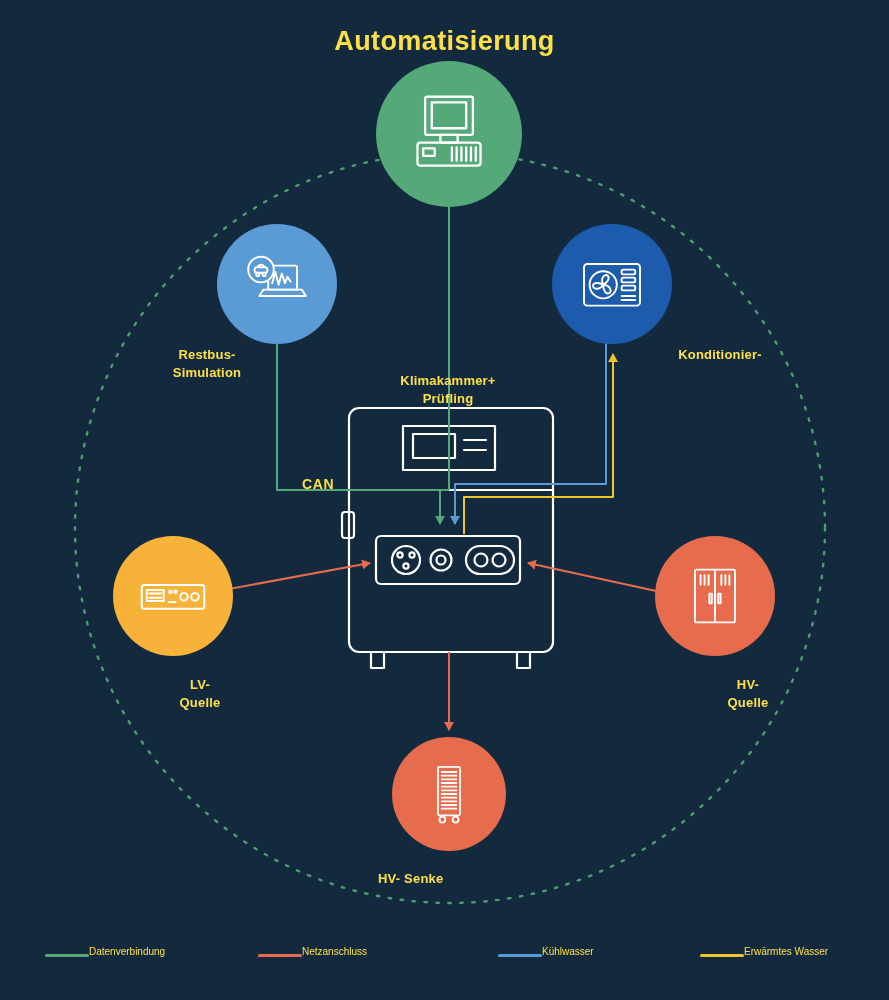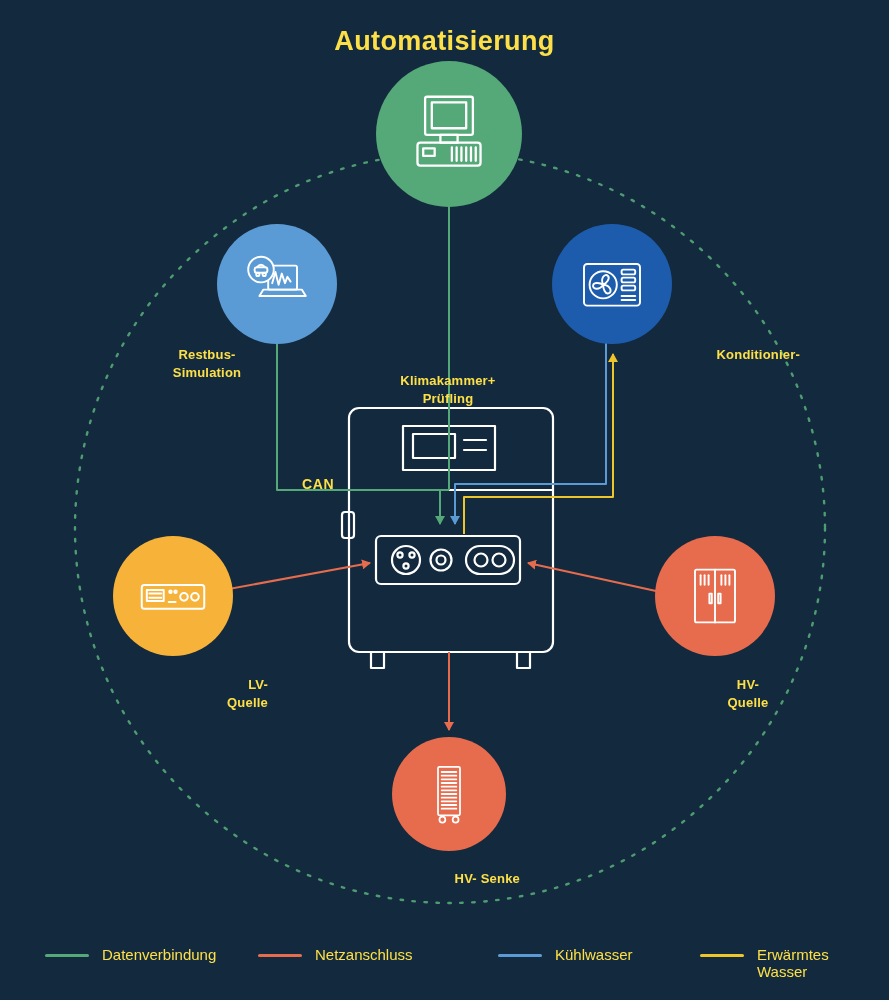--- a/index.html
+++ b/index.html
@@ -27,27 +27,27 @@
   .n-automation{left:376px;top:61px;width:146px;height:146px;background:var(--green,#55A878)}
   .n-restbus{left:217px;top:224px;width:120px;height:120px;background:var(--light-blue,#5B9BD5)}
   .n-konditionier{left:552px;top:224px;width:120px;height:120px;background:var(--dark-blue,#1D5CAC)}
   .n-lv{left:113px;top:536px;width:120px;height:120px;background:var(--yellow,#F7B239)}
   .n-hvq{left:655px;top:536px;width:120px;height:120px;background:var(--orange,#E66C4D)}
   .n-hvs{left:392px;top:737px;width:114px;height:114px;background:var(--orange,#E66C4D)}
   .label{position:absolute;z-index:3;font-weight:bold;font-size:13px;line-height:1.4;letter-spacing:.2px}
   .label span{display:block}
   .lab-restbus{left:127px;top:346px;width:160px;text-align:center}
   .lab-klima{left:358px;top:372px;width:180px;text-align:center}
-  .lab-kond{left:640px;top:346px;width:160px;text-align:right}
-  .lab-lv{left:148px;top:676px;width:120px;text-align:right}
+  .lab-kond{left:640px;top:346px;width:160px;text-align:center}
+  .lab-lv{left:140px;top:676px;width:120px;text-align:center}
   .lab-hvq{left:688px;top:676px;width:120px;text-align:center}
-  .lab-hvs{left:378px;top:870px;width:142px;text-align:right}
+  .lab-hvs{left:378px;top:870px;width:142px;text-align:left}
   .can{position:absolute;left:302px;top:476px;z-index:3;font-size:14px;letter-spacing:.6px;font-weight:bold}
   .legend{position:absolute;left:0;top:946px;width:100%;height:50px;z-index:3}
-  .legend-item{position:absolute;display:flex;align-items:flex-start;gap:13px;font-size:15px}
+  .legend-item{position:absolute;display:flex;align-items:flex-start;font-size:10px}
   .swatch{width:44px;height:3px;border-radius:2px;margin-top:8px;flex:0 0 auto}
   .li1{left:45px}.li2{left:258px}.li3{left:498px}.li4{left:700px}
   .li4 .legend-label{width:94px}
 </style>
 </head>
 <body>
 
 <div class="canvas">
 
   <div class="title">Automatisierung</div>

